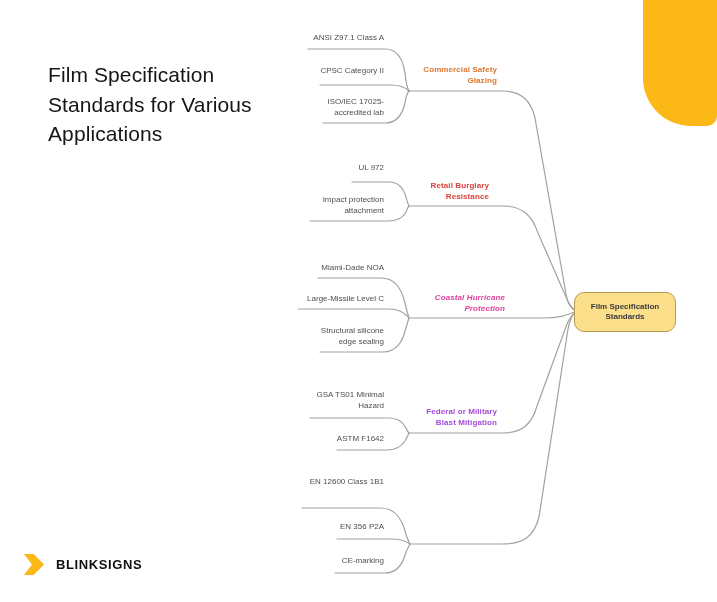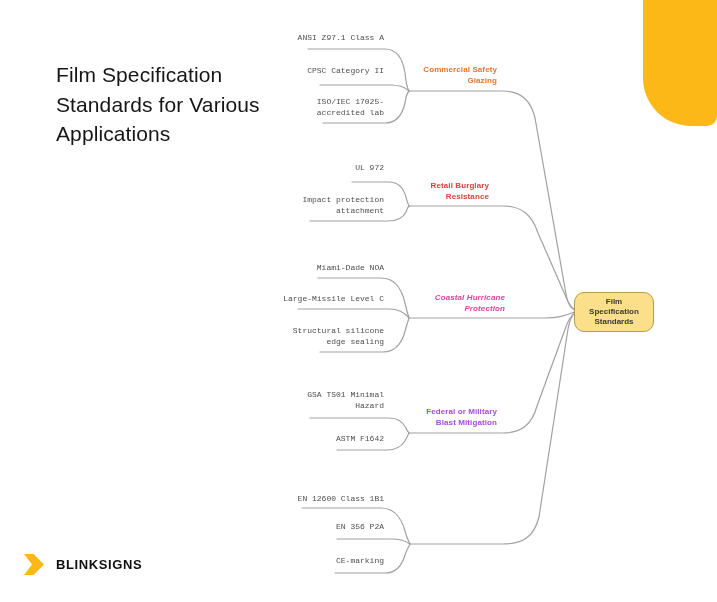--- a/index.html
+++ b/index.html
@@ -5,38 +5,38 @@
   html,body{margin:0;padding:0;background:#ffffff;}
   #canvas{
     position:relative;width:717px;height:602px;background:#ffffff;overflow:hidden;
     font-family:"Liberation Sans","DejaVu Sans",sans-serif;
   }
   
   .accent-shape{position:absolute;top:0;right:0;width:74px;height:126px;border-radius:0 0 10px 48px;}
   
   .page-title{
     position:absolute;left:48px;top:60px;width:232px;
-    font-size:21px;line-height:29.5px;font-weight:500;color:#161616;letter-spacing:.1px;margin-left:8px;
+    font-size:21px;line-height:29.5px;font-weight:500;color:#161616;letter-spacing:.1px;
   }
   
   svg.map-lines{position:absolute;left:0;top:0;}
   svg.map-lines path{fill:none;stroke-width:1.2;stroke-linecap:round;}
   
   .leaf{
     position:absolute;right:333px;text-align:right;
-    font-size:8px;line-height:10.5px;color:#4e4e4e;white-space:nowrap;font-family:Liberation Mono, monospace;
+    font-size:8px;line-height:10.5px;color:#4e4e4e;white-space:nowrap;
   }
   
   .branch-label{
     position:absolute;text-align:right;font-size:8px;font-weight:bold;
     line-height:10.5px;white-space:nowrap;letter-spacing:.1px;
   }
   
   .root-node{
-    position:absolute;left:574px;top:292px;width:80px;height:40px;box-sizing:border-box;
+    position:absolute;left:574px;top:292px;width:102px;height:40px;box-sizing:border-box;
     border:1.2px solid #b59c51;border-radius:10px;
     display:flex;align-items:center;justify-content:center;text-align:center;
     font-size:8px;font-weight:bold;line-height:10px;color:#3a3a3a;padding:2px 6px;
   }
   
   .logo{position:absolute;left:24px;top:554px;display:flex;align-items:center;}
   .chevron{width:20px;height:21px;clip-path:polygon(0 0,48% 0,100% 50%,48% 100%,0 100%,40% 50%);}
   .brand{margin-left:12px;font-size:13px;font-weight:bold;color:#111111;letter-spacing:.6px;}
 </style>
 </head>
@@ -107,21 +107,21 @@
   </div>
 
   <div class="leaf" style="top:390px">
     <div>GSA TS01 Minimal</div>
     <div>Hazard</div>
   </div>
   <div class="leaf" style="top:434px">
     <div>ASTM F1642</div>
   </div>
 
-  <div class="leaf" style="top:494px">
+  <div class="leaf" style="top:477px">
     <div>EN 12600 Class 1B1</div>
   </div>
   <div class="leaf" style="top:522px">
     <div>EN 356 P2A</div>
   </div>
   <div class="leaf" style="top:556px">
     <div>CE-marking</div>
   </div>
 
   <div class="branch-label" style="right: 220px; top: 65px; color: rgb(224, 119, 47);">

